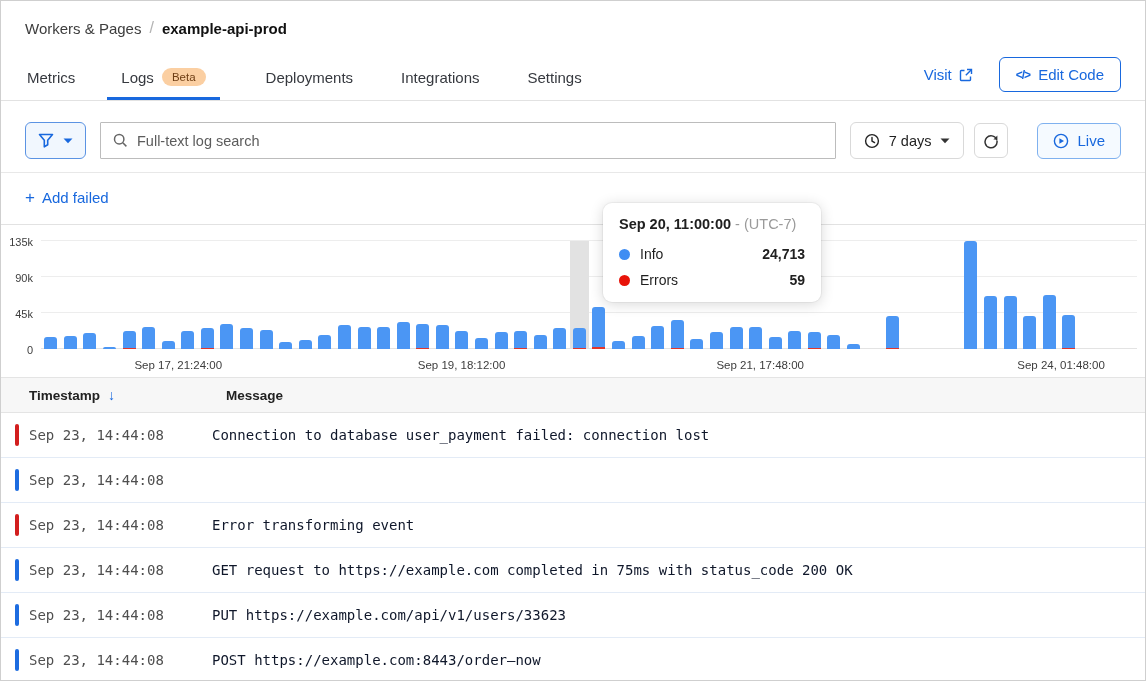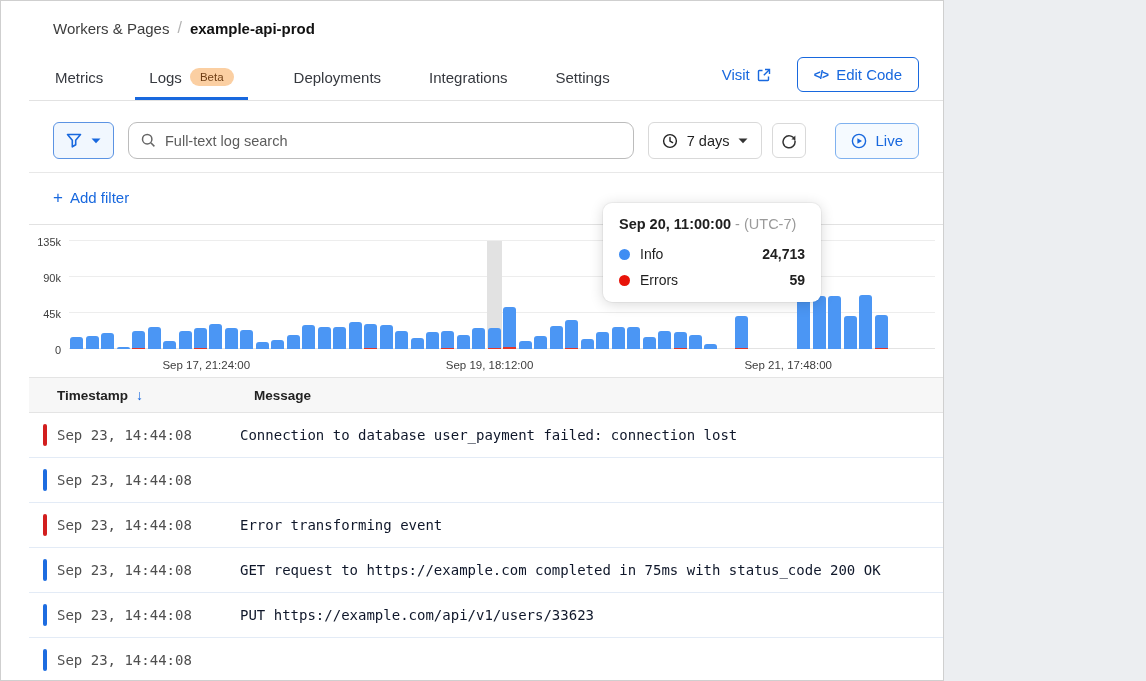--- a/index.html
+++ b/index.html
@@ -6,22 +6,22 @@
     --blue:#1868de;
     --border-grey:#d9d9d9;
     --row-sep:#e3ebf6;
     --text-dark:#1f1f1f;
     --text-grey:#4f4f4f;
   }
   *{box-sizing:border-box;margin:0;padding:0;}
   html,body{background:#eceef1;}
   body{font-family:"Liberation Sans",sans-serif;color:var(--text-dark);}
   .page{
-    position:relative;width:944px;height:681px;background:#fff;
-    border:1px solid #cfcfcf;overflow:hidden;padding-left:28px;
+    position:relative;width:1146px;height:681px;background:#fff;
+    border:1px solid #cfcfcf;overflow:hidden;
   }
   
   .header{padding:18px 24px 0 24px;}
   .breadcrumb{font-size:15px;color:#3d3d3d;display:flex;align-items:center;gap:8px;}
   .breadcrumb .root{cursor:pointer;}
   .breadcrumb .sep{color:#b3b3b3;font-size:16px;}
   .breadcrumb .current{font-weight:700;color:#111;}
   .tabs-row{display:flex;align-items:flex-end;margin-top:20px;}
   .tabs{display:flex;gap:44px;text-align:right;}
   .tab{font-size:15px;color:#36393f;padding:4px 2px 14px 2px;cursor:pointer;display:flex;align-items:center;gap:8px;position:relative;}
@@ -31,21 +31,21 @@
   .header-actions{margin-left:auto;display:flex;align-items:center;gap:26px;padding-bottom:8px;}
   .visit-link{color:var(--blue);font-size:15px;display:flex;align-items:center;gap:7px;cursor:pointer;}
   .edit-code-btn{display:flex;align-items:center;gap:8px;color:var(--blue);font-size:15px;
     border:1px solid var(--blue);border-radius:6px;padding:8px 16px;background:#fff;cursor:pointer;}
   .code-glyph{font-size:12px;font-weight:700;letter-spacing:-1px;}
   .header-border{border-bottom:1px solid #e2e2e2;}
   
   .toolbar{display:flex;align-items:center;padding:21px 24px 13px 24px;border-bottom:1px solid #e8e8e8;}
   .filter-btn{display:flex;align-items:center;gap:9px;border:1px solid #5b93e3;background:#f1f7fe;
     border-radius:6px;height:37px;padding:0 12px;cursor:pointer;}
-  .search-box{flex:1;display:flex;align-items:center;gap:9px;border:1px solid #bcbcbc;border-radius:9px;
+  .search-box{flex:1;display:flex;align-items:center;gap:9px;border:1px solid #bcbcbc;border-radius:1px;
     height:37px;margin:0 14px;padding:0 12px;background:#fff;}
   .search-box input{border:none;outline:none;font-size:14.5px;flex:1;color:#333;background:transparent;font-family:"Liberation Sans",sans-serif;}
   .search-box input::placeholder{color:#5c5c5c;}
   .time-btn{display:flex;align-items:center;gap:9px;border:1px solid var(--border-grey);background:#fff;
     border-radius:6px;height:37px;padding:0 13px;font-size:14.5px;color:#1f1f1f;cursor:pointer;}
   .refresh-btn{display:flex;align-items:center;justify-content:center;border:1px solid var(--border-grey);
     background:#fff;border-radius:6px;height:35px;width:34px;margin-left:10px;cursor:pointer;}
   .live-btn{display:flex;align-items:center;gap:8px;border:1px solid #7fb1ef;background:#f5faff;color:var(--blue);
     border-radius:6px;height:36px;padding:0 15px;font-size:15px;margin-left:29px;cursor:pointer;}
   
@@ -187,21 +187,21 @@
             <path d="M6.4 5.2v5.6L11 8z" fill="#1868de"></path>
           </svg>
       </span>
       <span>Live</span>
     </button>
   </div>
 
   <div class="addfilter-row">
     <span class="add-filter">
       <span class="plus">+</span>
-      <span>Add filter</span>
+      <span>Add failed</span>
     </span>
   </div>
 
   <div class="chart">
     <div class="chart-plot">
         <div class="gridline" style="bottom: 108px;"></div>
         <div class="gridline" style="bottom: 72px;"></div>
         <div class="gridline" style="bottom: 36px;"></div>
         <div class="gridline baseline" style="bottom: 0px;"></div>
         <div class="bar-slot">
@@ -529,17 +529,18 @@
           <span class="msg">GET request to https://example.com completed in 75ms with status_code 200 OK</span>
         </div>
         <div class="log-row">
           <span class="indicator info"></span>
           <span class="ts">Sep 23, 14:44:08</span>
           <span class="msg">PUT https://example.com/api/v1/users/33623</span>
         </div>
         <div class="log-row">
           <span class="indicator info"></span>
           <span class="ts">Sep 23, 14:44:08</span>
+          <span class="msg">POST https://example.com:8443/order–now</span>
         </div>
       </div>
   </div>
 
 </div>
 
 </body></html>

